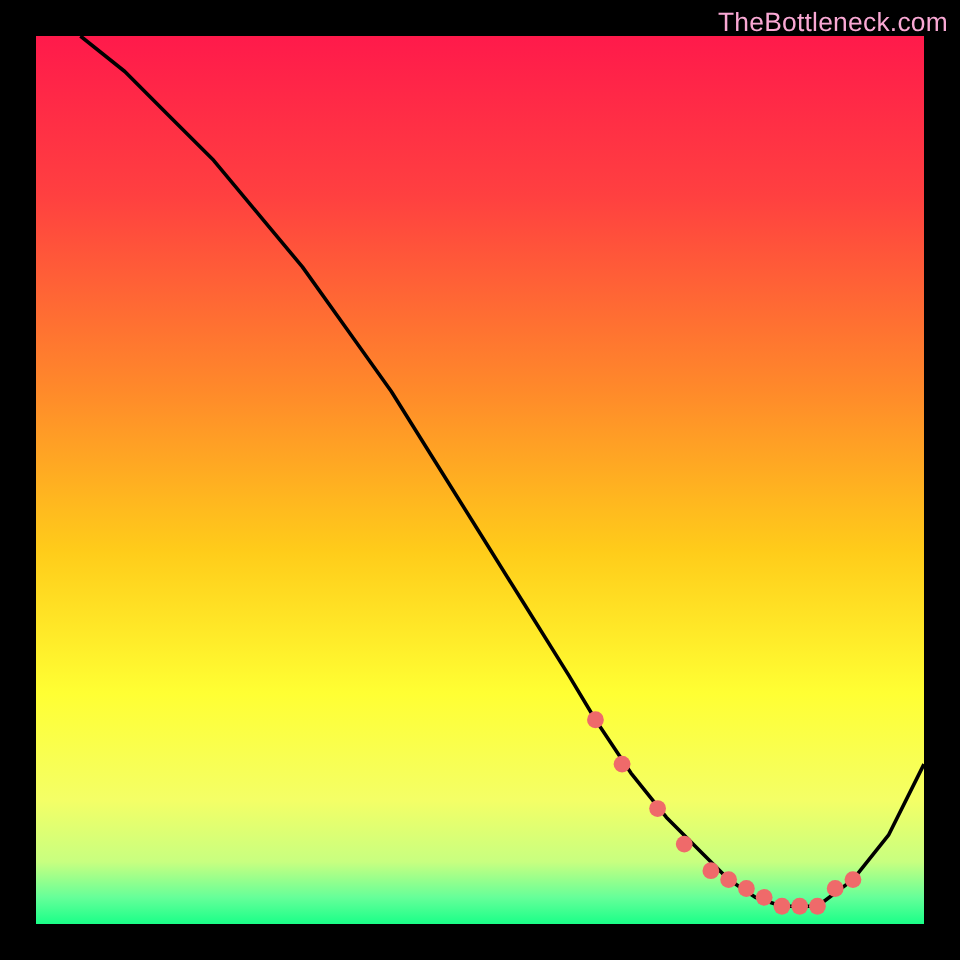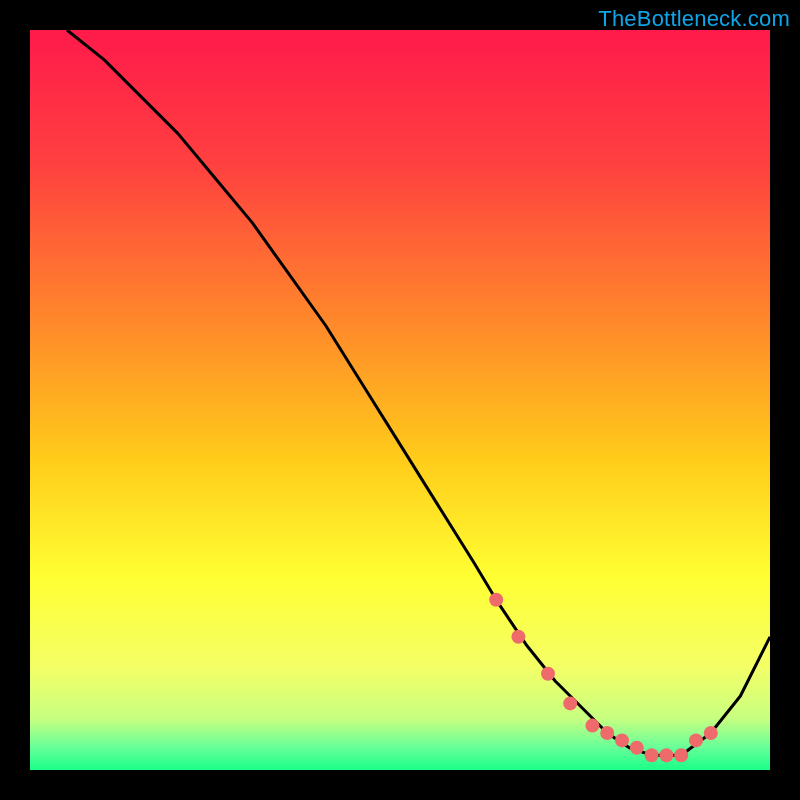--- a/index.html
+++ b/index.html
@@ -23,21 +23,21 @@
     position: absolute;
     left: 0;
     top: 0;
     width: 740px;
     height: 740px;
   }
   .attribution {
     position: absolute;
     top: 6px;
     right: 10px;
-    color: #0ea5e9;
+    color: #f9a8d4;
     font-size: 22px;
     font-weight: 500;
     letter-spacing: 0.2px;
   }
 </style>
 </head>
 <body>
 
 <div class="attribution">TheBottleneck.com</div>
 

